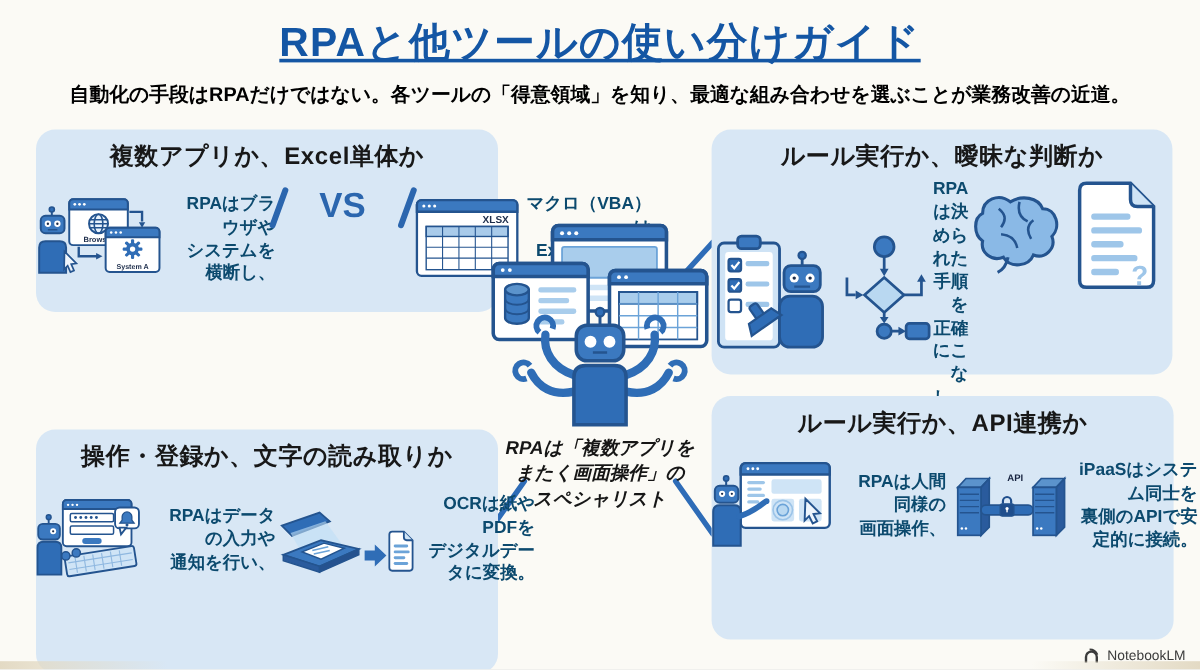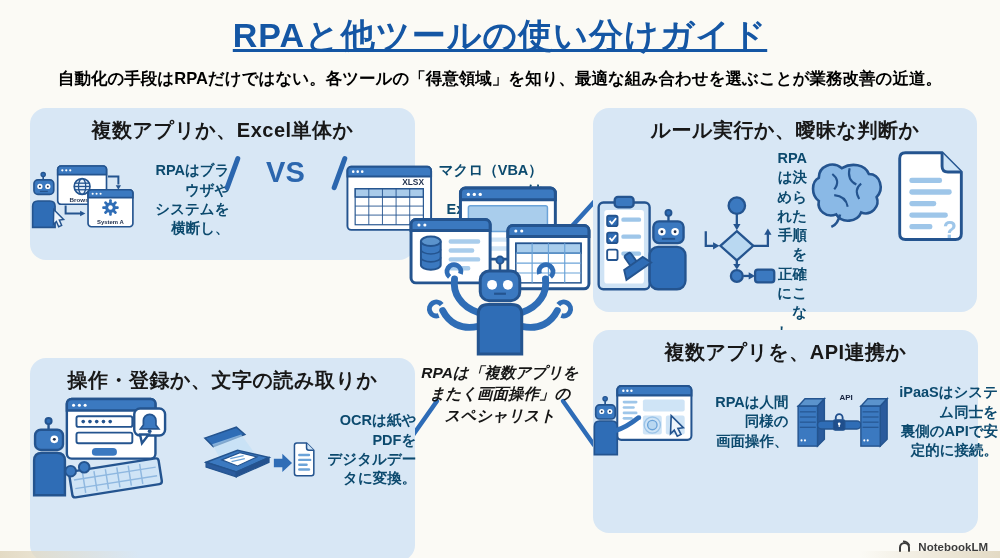--- a/index.html
+++ b/index.html
@@ -48,21 +48,21 @@
   .center-fig{
     position:absolute; left:404px; top:186px; width:192px; text-align:center;
   }
   .center-caption{
     font-size:15.5px; font-weight:800; color:#161616; line-height:1.38;
     white-space:pre-line; margin-top:2px;font-style:italic;
   }
   .brand{
     position:absolute; right:12px; bottom:5px;
     display:flex; align-items:flex-end; gap:4px;
-    font-size:11.5px; font-weight:700; color:#3c3c3c;
+    font-size:11.5px; font-weight:400; color:#3c3c3c;
   }
   svg text{ font-family:"Liberation Sans","DejaVu Sans",sans-serif; }
 </style>
 </head>
 <body>
 
 <div class="page">
 
   <svg class="lines-layer" width="1000" height="558">
     <g stroke="#2e6cb7" stroke-width="4.5" stroke-linecap="round">
@@ -313,20 +313,22 @@
                 <line x1="26" y1="3" x2="26" y2="24"></line>
                 <line x1="38" y1="3" x2="38" y2="24"></line>
               <line x1="50" y1="3" x2="50" y2="24"></line>
                 <line x1="62" y1="3" x2="62" y2="24"></line>
                 <line x1="74" y1="3" x2="74" y2="24"></line>
             </g>
           </g>
           <circle cx="40" cy="77" r="5.5" fill="#3b79c0" stroke="#24548f" stroke-width="2"></circle>
           <circle cx="54" cy="73" r="5.5" fill="#3b79c0" stroke="#24548f" stroke-width="2"></circle>
         </svg>
+        <div class="caption">RPAはデータの入力や
+通知を行い、</div>
       </div>
 
       <div class="col">
         <svg width="184" height="104" viewBox="0 0 190 108">
           <g>
             <polygon points="8,36 60,18 74,30 22,50" fill="#2f6db6" stroke="#24548f" stroke-width="2.5"></polygon>
             <polygon points="20,46 68,30 94,66 38,78" fill="#bfe0f7" opacity="0.6"></polygon>
             <polygon points="10,76 62,56 114,68 60,92" fill="#3b79c0" stroke="#24548f" stroke-width="2.5"></polygon>
             <polygon points="10,76 60,92 60,100 10,84" fill="#2a5b9d" stroke="#24548f" stroke-width="2"></polygon>
             <polygon points="60,92 114,68 114,76 60,100" fill="#25528f" stroke="#24548f" stroke-width="2"></polygon>
@@ -348,21 +350,21 @@
             </g>
           </g>
         </svg>
         <div class="caption">OCRは紙やPDFを
 デジタルデータに変換。</div>
       </div>
     </div>
   </div>
 
   <div class="panel p-br">
-    <div class="panel-title">複数アプリを、API連携か</div>
+    <div class="panel-title">ルール実行か、API連携か</div>
     <div class="panel-body">
       <div class="col">
         <svg width="166" height="104" viewBox="0 0 170 108">
           <g>
             <rect x="36" y="2" width="110" height="80" rx="6" fill="#fff" stroke="#24548f" stroke-width="3"></rect>
             <path d="M42 2 h98 a6 6 0 0 1 6 6 v8 h-110 v-8 a6 6 0 0 1 6-6 z" fill="#3b79c0" stroke="#24548f" stroke-width="3"></path>
             <circle cx="45" cy="9" r="1.8" fill="#fff"></circle>
               <circle cx="51" cy="9" r="1.8" fill="#fff"></circle>
               <circle cx="57" cy="9" r="1.8" fill="#fff"></circle>
             <g fill="#9ec6e9">

